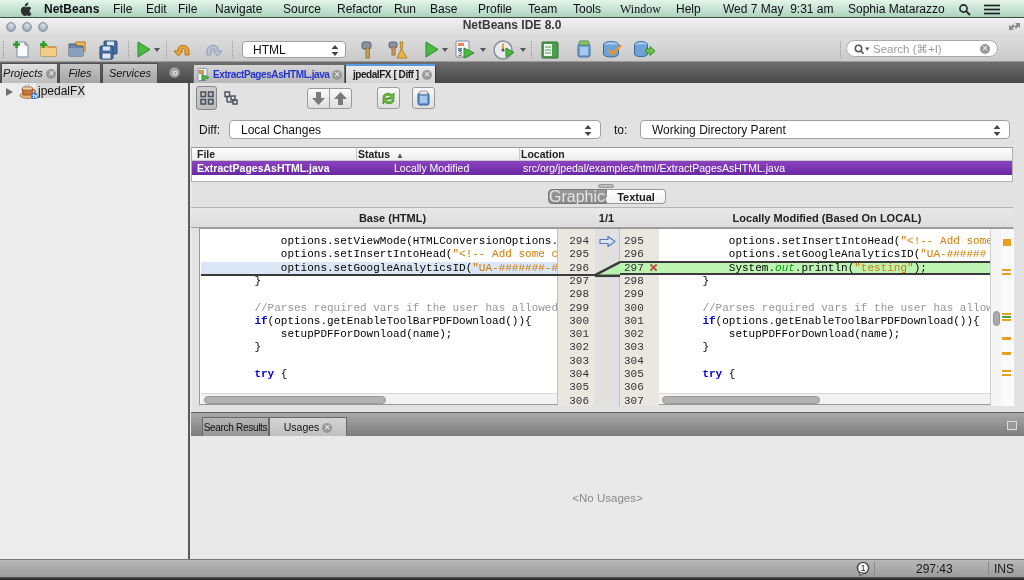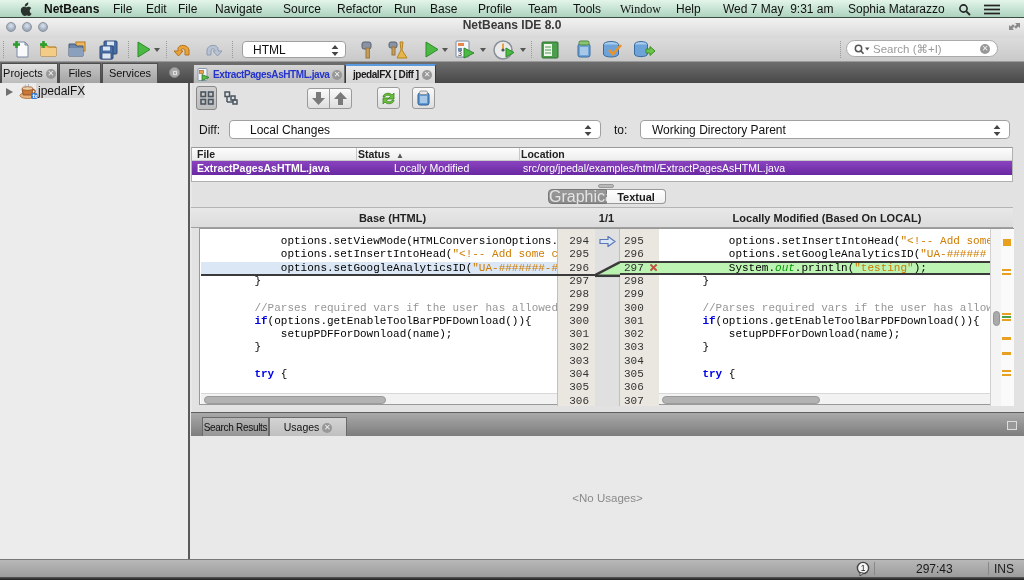--- a/index.html
+++ b/index.html
@@ -12,21 +12,21 @@
 #menubar span{position:absolute;top:2px;white-space:nowrap;}
 
 #titlebar{left:0;top:18px;width:1024px;height:20px;background:linear-gradient(#f2f2f2,#d8d8d8);}
 .tl{position:absolute;top:4px;width:10px;height:10px;border-radius:50%;background:radial-gradient(circle at 50% 35%,#dde4ee 0%,#aab4c4 55%,#8792a6 100%);border:1px solid #8a93a2;}
 #titletext{left:0;right:0;top:0;text-align:center;font-size:12px;font-weight:bold;color:#3a3a3a;}
 
 #toolbar{left:0;top:38px;width:1024px;height:24px;background:linear-gradient(#dcdcdc,#c9c9c9);border-bottom:1px solid #9a9a9a;}
 .vsep{position:absolute;top:3px;height:17px;width:0;border-left:1px dotted #999;}
 
 #tabbar{left:0;top:62px;width:1024px;height:21px;background:linear-gradient(#6e6e6e,#484848);}
-.ltab{position:absolute;top:1px;height:20px;font-size:11px;color:#111;text-align:center;border:1px solid #4e4e4e;border-bottom:none;}
+.ltab{position:absolute;top:1px;height:20px;font-size:11px;color:#111;text-align:center;border:1px solid #4e4e4e;border-bottom:none;font-style:italic;}
 .x{display:inline-block;width:10px;height:10px;border-radius:50%;background:#989898;color:#f2f2f2;font-size:8px;line-height:10px;text-align:center;vertical-align:1px;}
 
 #leftpanel{left:0;top:83px;width:190px;height:476px;background:#ececec;border-right:2px solid #5a5a5a;}
 
 #diffarea{left:192px;top:83px;width:832px;height:329px;background:#e2e2e2;}
 .btn{position:absolute;border:1px solid #9a9a9a;background:linear-gradient(#fafafa,#dedede);border-radius:3px;}
 .combo{position:absolute;background:#fff;border:1px solid #a0a0a0;border-radius:4px;font-size:12px;color:#111;}
 
 .mono{font-family:"Liberation Mono",monospace;font-size:11px;white-space:pre;}
 .codeline{position:absolute;height:13.3px;line-height:13.3px;left:0;right:0;}
@@ -302,21 +302,21 @@
       </g>
     </svg>
   <div class="a btn" style="left:412px;top:87px;width:23px;height:22px;"></div>
   <svg class="a" style="left:417px;top:90px;" width="13" height="16" viewBox="0 0 13 16">
       <rect x="1" y="3" width="11" height="12" rx="2" fill="#5c9ad8" stroke="#2c5a90" stroke-width="1"></rect>
       <rect x="2.5" y="1" width="8" height="3.5" rx="1.5" fill="#e8e8e8" stroke="#888" stroke-width="0.8"></rect>
       <rect x="3" y="6" width="7" height="7" fill="#a8c8e8"></rect>
     </svg>
 
   <span class="a" style="left:199px;top:123px;font-size:12px;color:#111;">Diff:</span>
-  <div class="combo" style="left:229px;top:120px;width:372px;height:19px;line-height:18px;padding-left:20px;">Local Changes
+  <div class="combo" style="left:229px;top:120px;width:372px;height:19px;line-height:18px;padding-left:11px;">Local Changes
     <svg class="a" style="right:8px;top:4px;" width="8" height="11" viewBox="0 0 8 11">
         <path d="M4 0 L7.4 4 L0.6 4 Z" fill="#444"></path>
         <path d="M4 11 L7.4 7 L0.6 7 Z" fill="#444"></path>
       </svg>
   </div>
   <span class="a" style="left:614px;top:123px;font-size:12px;color:#111;">to:</span>
   <div class="combo" style="left:640px;top:120px;width:370px;height:19px;line-height:18px;padding-left:11px;">Working Directory Parent
     <svg class="a" style="right:8px;top:4px;" width="8" height="11" viewBox="0 0 8 11">
         <path d="M4 0 L7.4 4 L0.6 4 Z" fill="#444"></path>
         <path d="M4 11 L7.4 7 L0.6 7 Z" fill="#444"></path>

